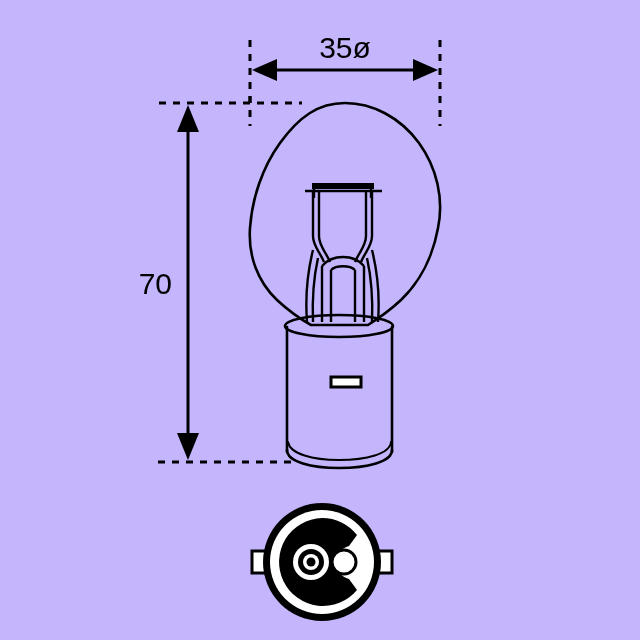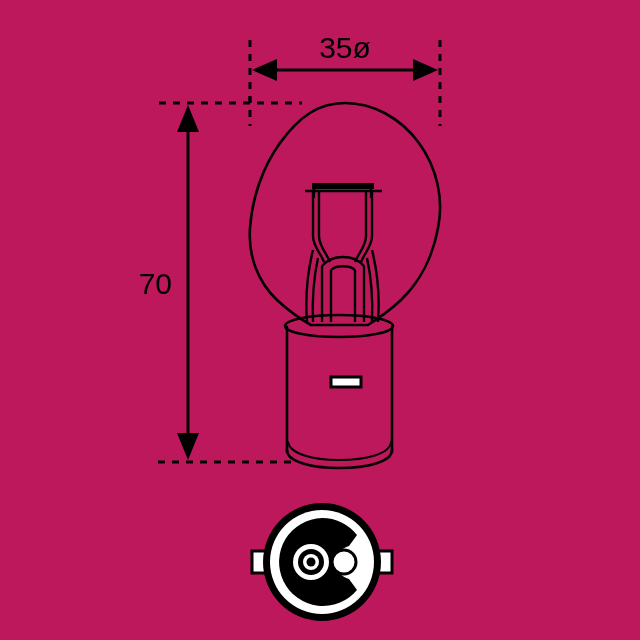--- a/index.html
+++ b/index.html
@@ -8,21 +8,21 @@
     padding: 0;
     background: #ffffff;
   }
   body {
     font-family: "Liberation Sans", sans-serif;
   }
   #drawing-root {
     position: relative;
     width: 640px;
     height: 640px;
-    background: #be185d;
+    background: #c4b5fd;
     overflow: hidden;
   }
   #drawing-svg {
     display: block;
     width: 640px;
     height: 640px;
   }
   .dim-text {
     font-family: "Liberation Sans", sans-serif;
     font-size: 30px;

